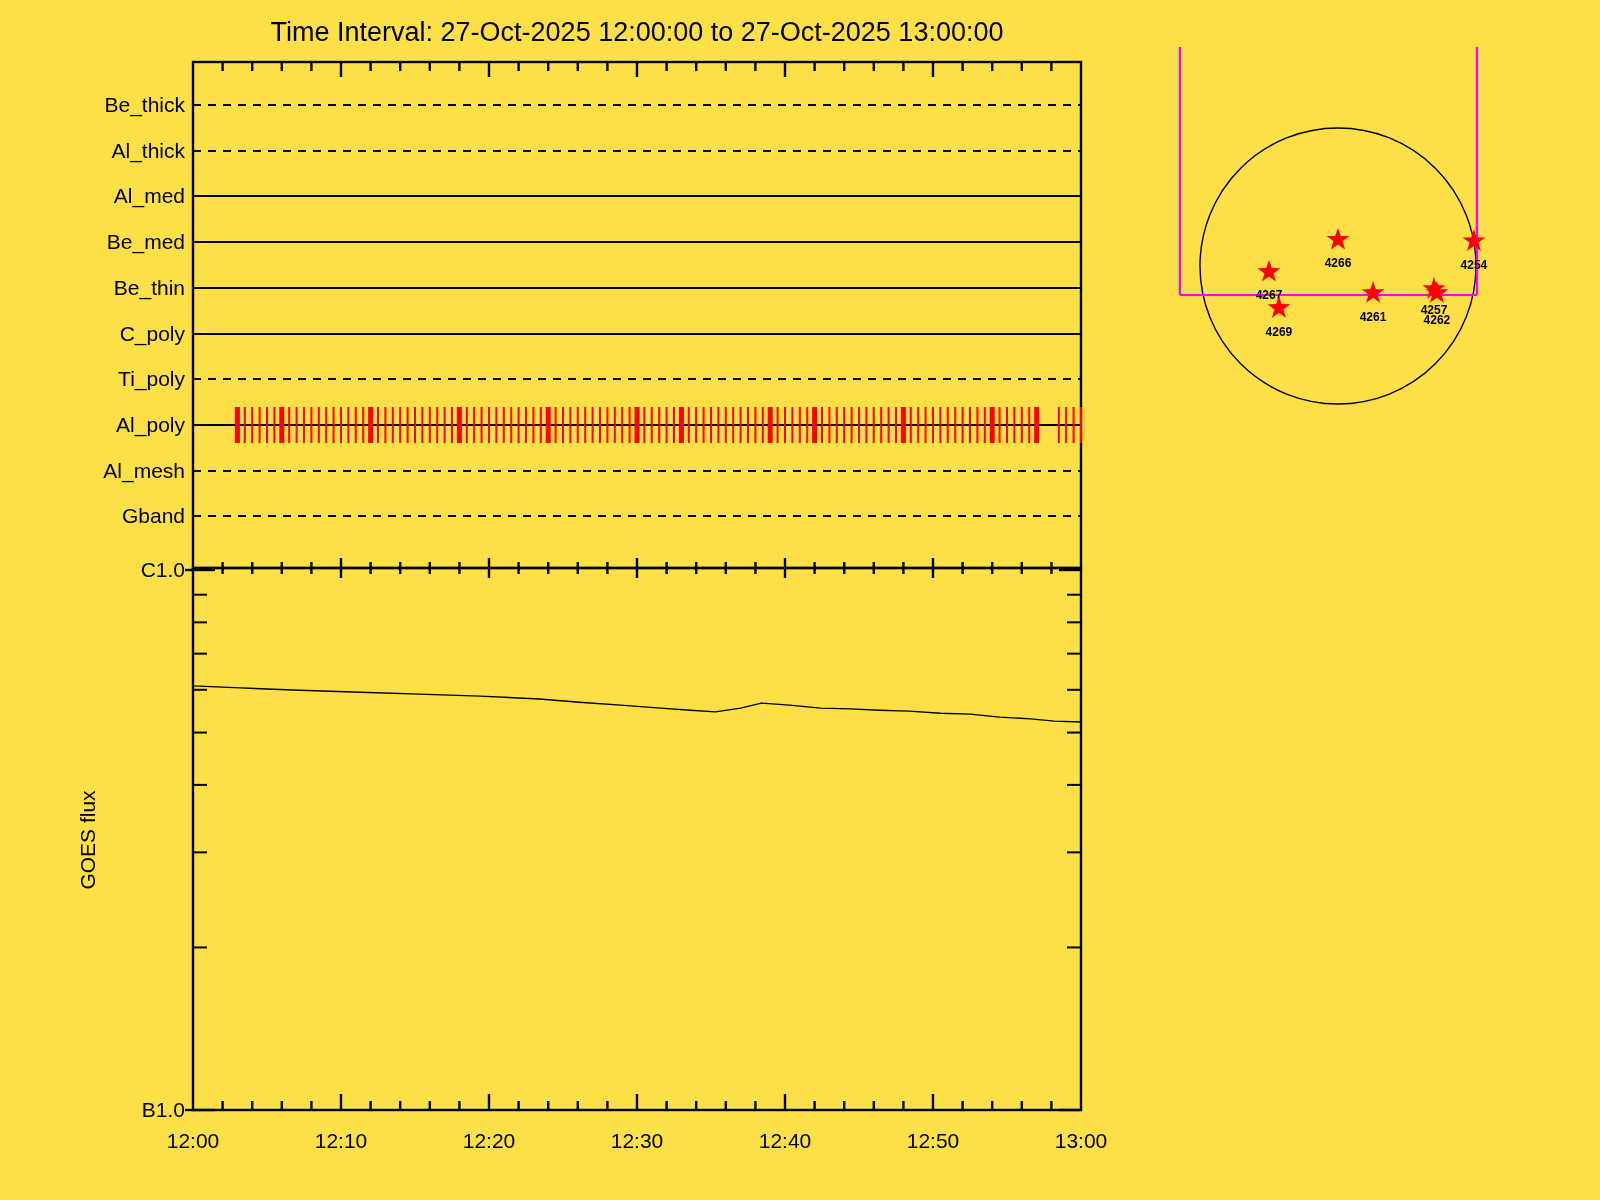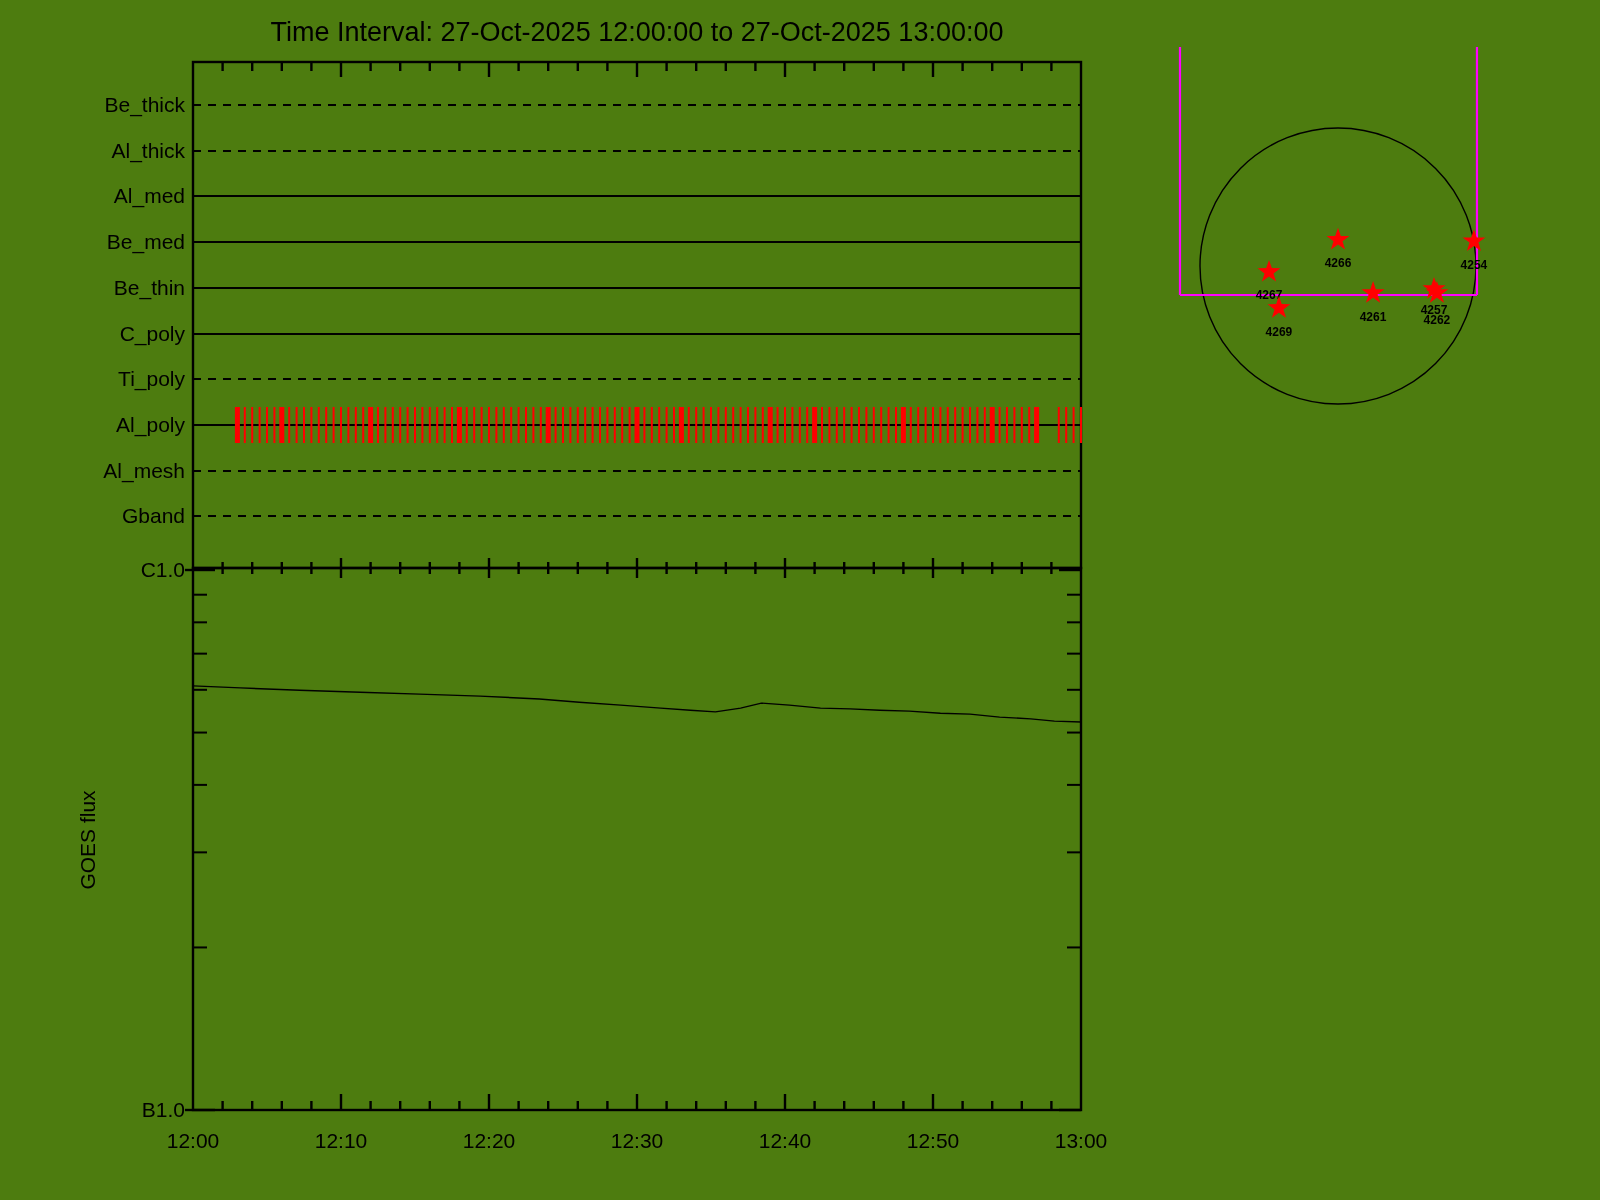--- a/index.html
+++ b/index.html
@@ -1,16 +1,16 @@
 <!DOCTYPE html>
 <html><head>
 <meta charset="utf-8">
 <style>
   html,body{margin:0;padding:0;background:#ffffff;}
-  .canvas{position:relative;width:1600px;height:1200px;background:#4d7c0f;overflow:hidden;}
+  .canvas{position:relative;width:1600px;height:1200px;background:#fde047;overflow:hidden;}
   svg text{font-family:"Liberation Sans","DejaVu Sans",sans-serif;fill:#000000;}
   .title{font-size:27px;}
   .axis-label{font-size:21px;}
   .row-label{font-size:21px;}
   .tick-label{font-size:21px;}
   .ar-label{font-size:12px;font-weight:bold;}
 </style>
 </head>
 <body>
 

